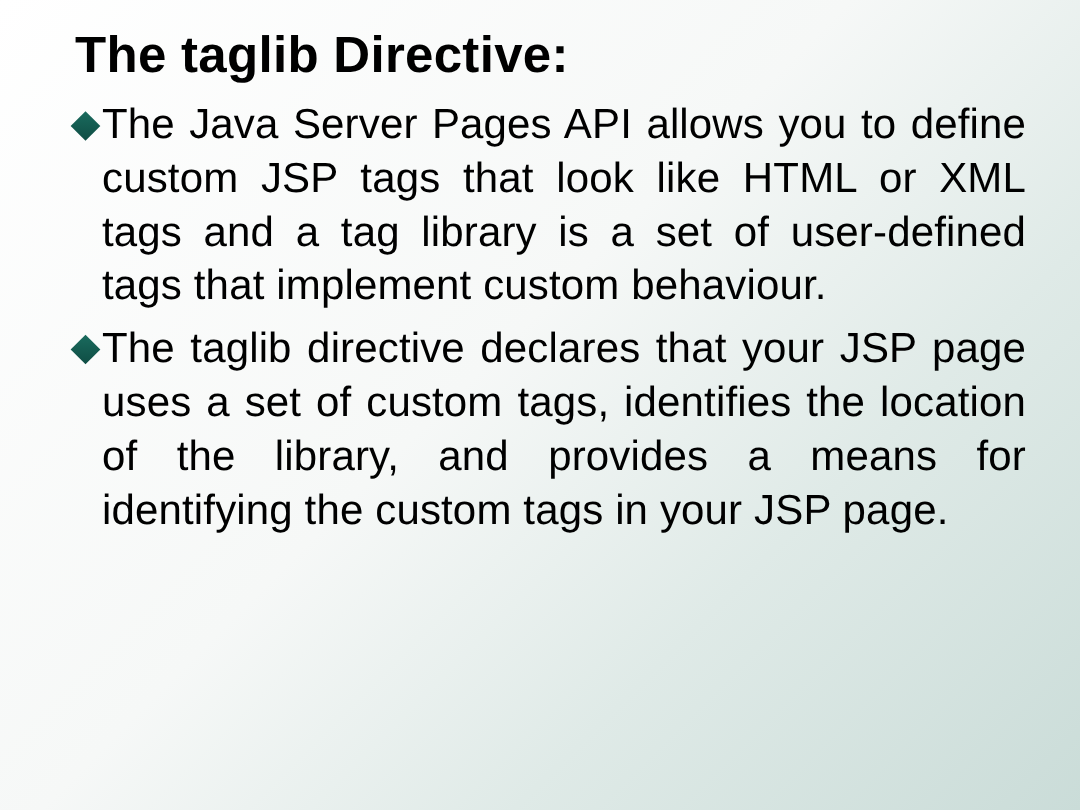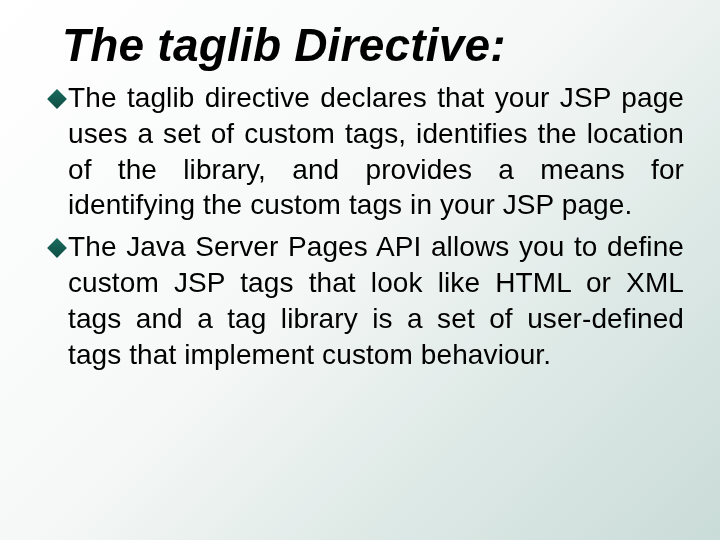--- a/index.html
+++ b/index.html
@@ -12,26 +12,25 @@
   }
   .slide {
     position: relative;
     width: 720px;
     height: 540px;
     background: linear-gradient(135deg, #ffffff 0%, #f6f8f7 45%, #dfeae7 70%, #cadcd8 100%);
     box-sizing: border-box;
     padding: 18px 36px 20px 50px;
   }
   .title {
-    font-size: 46px;
+    font-size: 34px;
     font-weight: 700;
     color: #000;
-    margin: 0 0 8px 12px;
+    margin: 0 0 8px 0;
     letter-spacing: 0.2px;
-    font-style: italic;
   }
   .items {
     margin-top: 6px;
   }
   .item {
     display: flex;
     align-items: flex-start;
     margin-top: 2px;
   }
   .item + .item {
@@ -58,22 +57,22 @@
 </head>
 <body>
 
 <div class="slide">
   <h1 class="title">The taglib Directive:</h1>
 
   <div class="items">
 
     <div class="item">
       <div class="bullet"></div>
-      <div class="text">The taglib directive declares that your JSP page uses a set of custom tags, identifies the location of the library, and provides a means for identifying the custom tags in your JSP page.</div>
+      <div class="text">The Java Server Pages API allows you to define custom JSP tags that look like HTML or XML tags and a tag library is a set of user-defined tags that implement custom behaviour.</div>
     </div>
 
     <div class="item">
       <div class="bullet"></div>
-      <div class="text">The Java Server Pages API allows you to define custom JSP tags that look like HTML or XML tags and a tag library is a set of user-defined tags that implement custom behaviour.</div>
+      <div class="text">The taglib directive declares that your JSP page uses a set of custom tags, identifies the location of the library, and provides a means for identifying the custom tags in your JSP page.</div>
     </div>
 
   </div>
 </div>
 
 </body></html>

